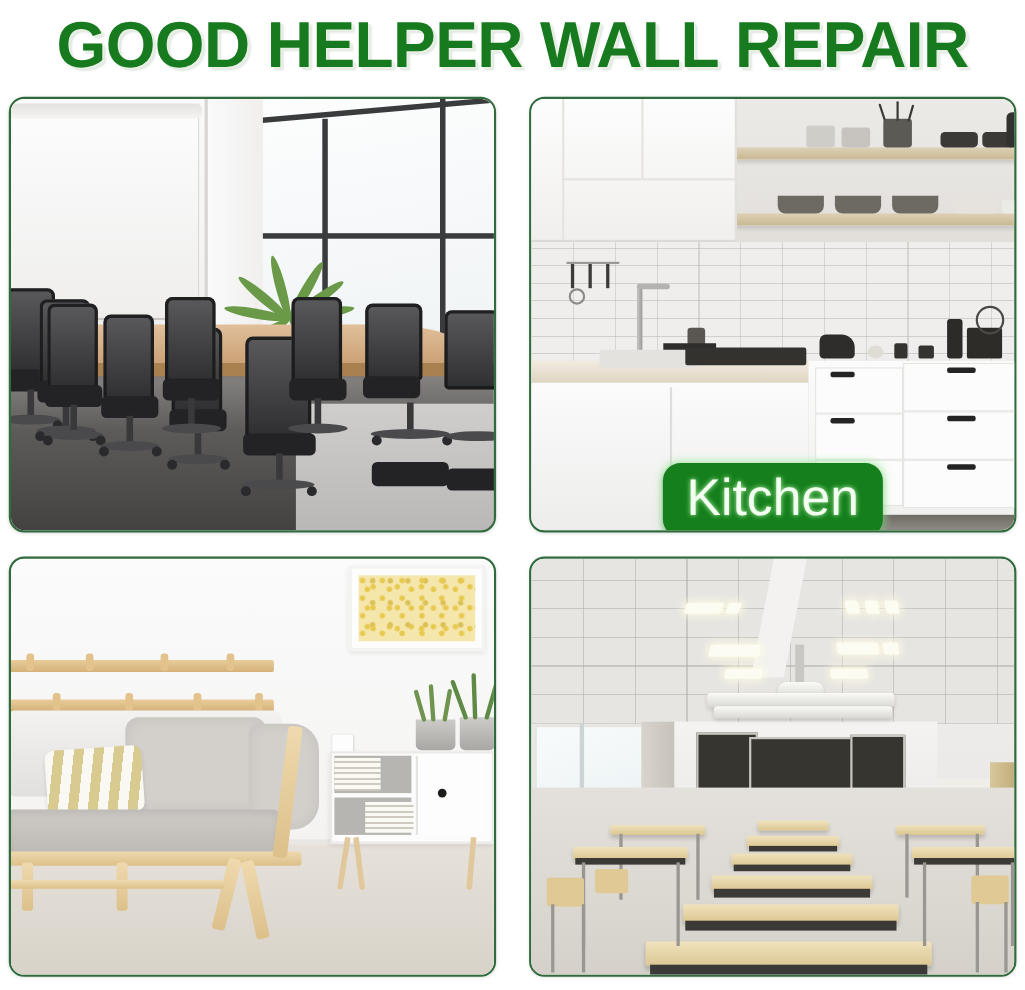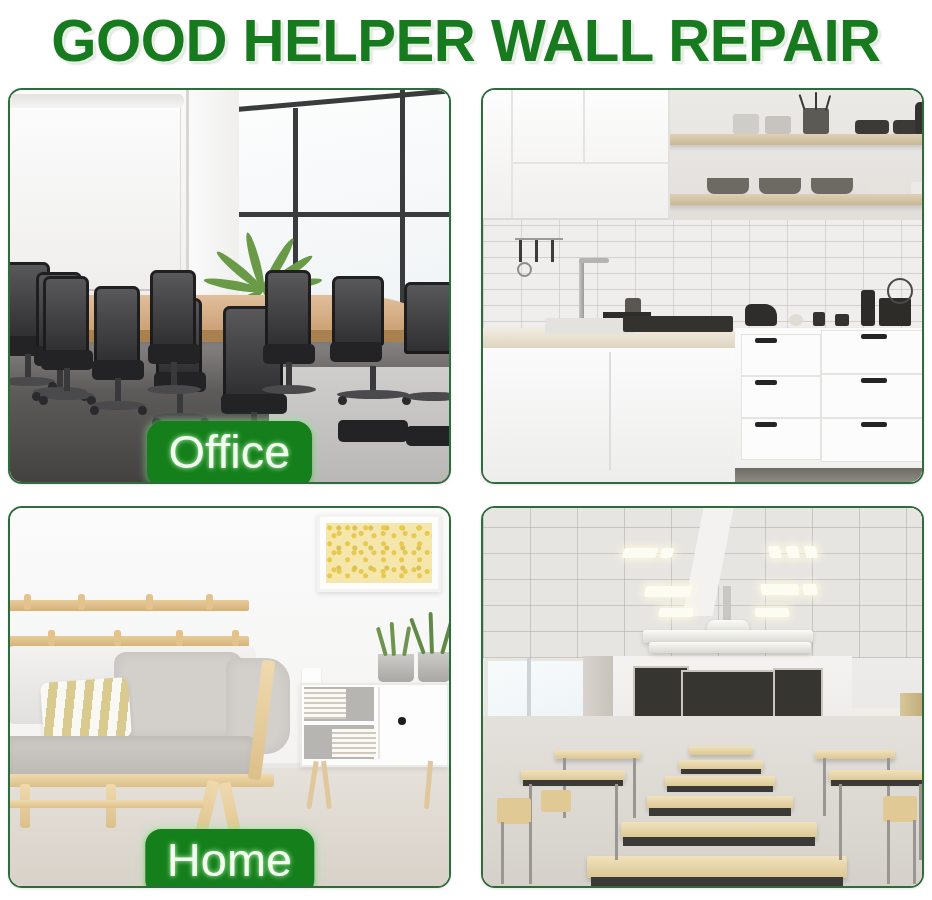--- a/index.html
+++ b/index.html
@@ -307,23 +307,20 @@
         <div class="post" style="top:20px;left:30px;"></div>
         <div class="base" style="top:44px;width:72px;"></div>
         <div class="wheel" style="left:-2px;top:50px;"></div>
           <div class="wheel" style="left:62px;top:50px;"></div>
       </div>
       <div class="chair" style="left:398px;top:262px;">
         <div class="seat" style="width:56px;height:20px;"></div>
         <div class="base" style="top:40px;width:58px;"></div>
       </div>
     </div>
-    <div class="badge top">
-      <span class="badge-text">Office</span>
-    </div>
   </div>
 
   <div class="panel">
     <div class="scene">
       <div class="kt-bg"></div>
       <div class="kt-recess"></div>
 
       <div class="kt-shelf" style="top:44px;"></div>
       <div class="kt-shelf" style="top:104px;"></div>
 
@@ -382,20 +379,23 @@
       <div class="kt-drawer" style="left:338px;top:284px;width:102px;height:42px;"></div>
       <div class="kt-drawer" style="left:338px;top:328px;width:102px;height:42px;"></div>
       <div class="kt-handle" style="left:272px;top:248px;width:22px;"></div>
       <div class="kt-handle" style="left:272px;top:290px;width:22px;"></div>
       <div class="kt-handle" style="left:272px;top:332px;width:22px;"></div>
       <div class="kt-handle" style="left:378px;top:244px;width:26px;"></div>
       <div class="kt-handle" style="left:378px;top:288px;width:26px;"></div>
       <div class="kt-handle" style="left:378px;top:332px;width:26px;"></div>
       <div class="kt-kick"></div>
     </div>
+    <div class="badge top">
+      <span class="badge-text">Kitchen</span>
+    </div>
   </div>
 
   <div class="panel">
     <div class="scene">
       <div class="hm-wall"></div>
       <div class="hm-floor"></div>
       <div class="hm-base"></div>
 
       <div class="hm-art">
         <div class="hm-artin"></div>
@@ -440,23 +440,20 @@
       <div class="hm-leg" style="left:416px;top:253px;transform:rotate(5deg);"></div>
 
       <div class="hm-pot" style="left:368px;top:146px;width:36px;height:28px;"></div>
       <div class="hm-plantleaf" style="left:374px;top:118px;height:30px;transform:rotate(-16deg);"></div>
       <div class="hm-plantleaf" style="left:382px;top:114px;height:34px;transform:rotate(-4deg);"></div>
       <div class="hm-plantleaf" style="left:392px;top:118px;height:30px;transform:rotate(10deg);"></div>
       <div class="hm-pot" style="left:408px;top:144px;width:32px;height:30px;"></div>
       <div class="hm-plantleaf" style="left:412px;top:108px;height:38px;transform:rotate(-20deg);background:#5f8a46;"></div>
       <div class="hm-plantleaf" style="left:420px;top:104px;height:42px;transform:rotate(-2deg);background:#5f8a46;"></div>
       <div class="hm-plantleaf" style="left:430px;top:110px;height:36px;transform:rotate(16deg);background:#5f8a46;"></div>
-    </div>
-    <div class="badge bot">
-      <span class="badge-text">Home</span>
     </div>
   </div>
 
   <div class="panel">
     <div class="scene">
       <div class="cl-bg"></div>
       <div class="cl-ceil"></div>
       <div class="cl-beam" style="left:210px;top:0;width:30px;height:108px;transform:skewX(-11deg);"></div>
 
       <div class="cl-light" style="left:140px;top:40px;width:34px;height:10px;transform:skewX(-16deg);"></div>

